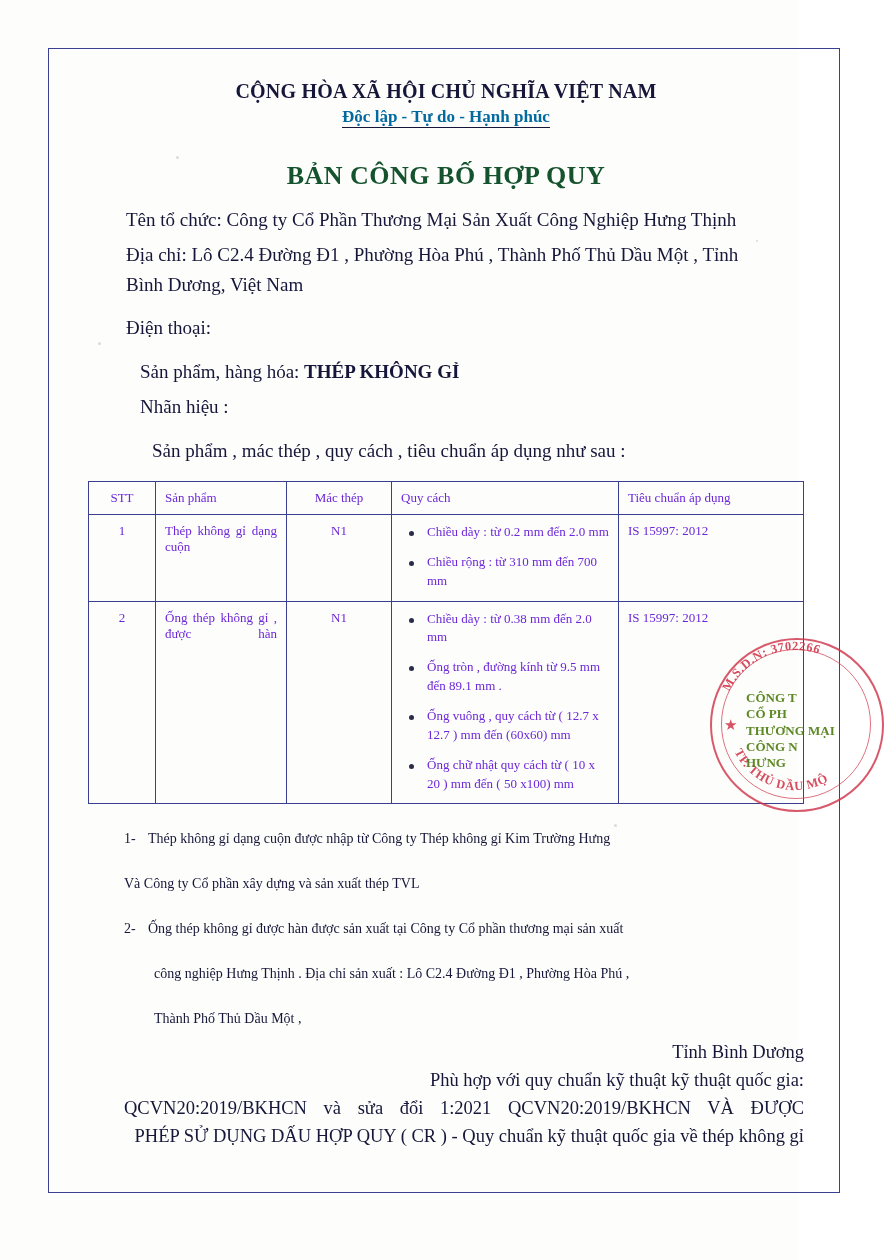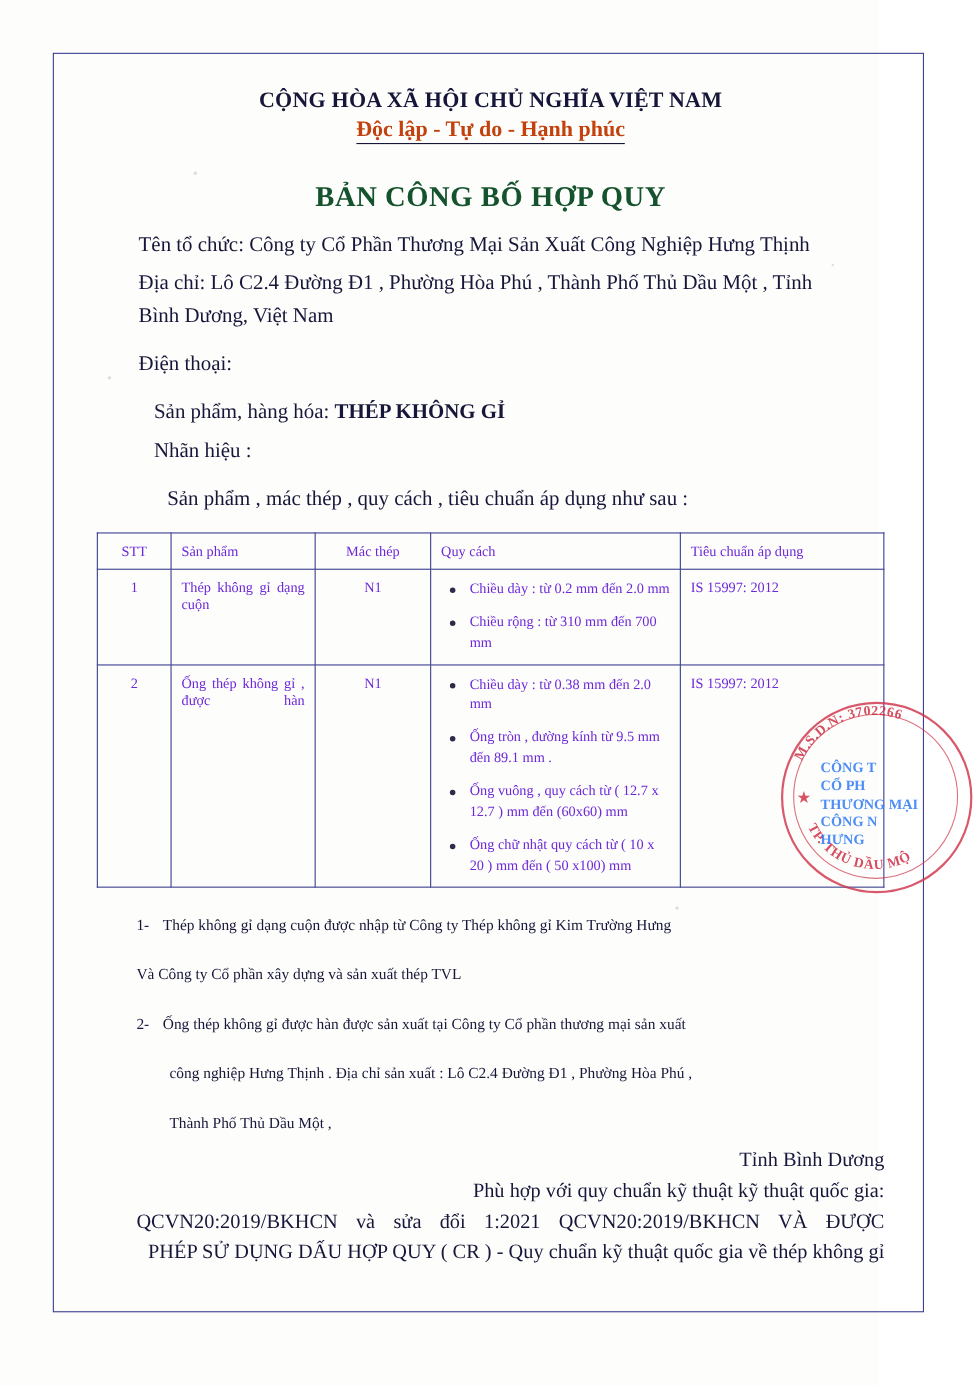--- a/index.html
+++ b/index.html
@@ -44,23 +44,23 @@
 
   .nation-title {
     font-weight: bold;
     font-size: 20px;
     letter-spacing: 0.2px;
     margin-top: 10px;
     color: #16163a;
   }
   .nation-sub {
     font-weight: bold;
-    font-size: 20px;
+    font-size: 17px;
     margin-top: 4px;
-    color: #c2410c;
+    color: #0369a1;
   }
   .nation-sub span.ul {
     border-bottom: 1.4px solid #16163a;
     padding-bottom: 1px;
   }
   .main-title {
     font-weight: bold;
     font-size: 26px;
     margin-top: 34px;
     letter-spacing: 0.5px;
@@ -196,21 +196,21 @@
     font-weight: bold;
     letter-spacing: 0.6px;
     opacity: 0.88;
   }
   .stamp .ctr {
     position: absolute;
     left: 46px;
     top: 62px;
     width: 140px;
     text-align: left;
-    color: #3b82f6;
+    color: #4d7c0f;
     font-family: "Liberation Serif", serif;
     font-weight: bold;
     opacity: 0.9;
   }
   .stamp .ctr div { line-height: 1.25; font-size: 13px; white-space: nowrap; }
 
   .speck {
     position: absolute;
     background: #b9b9c6;
     border-radius: 50%;

